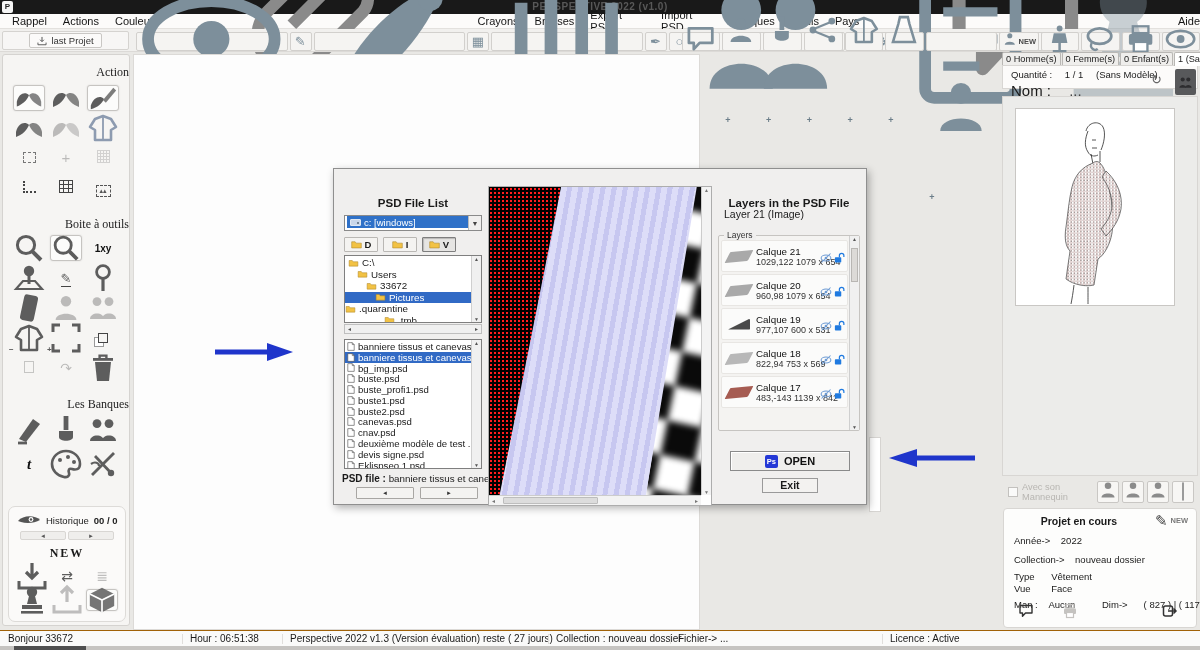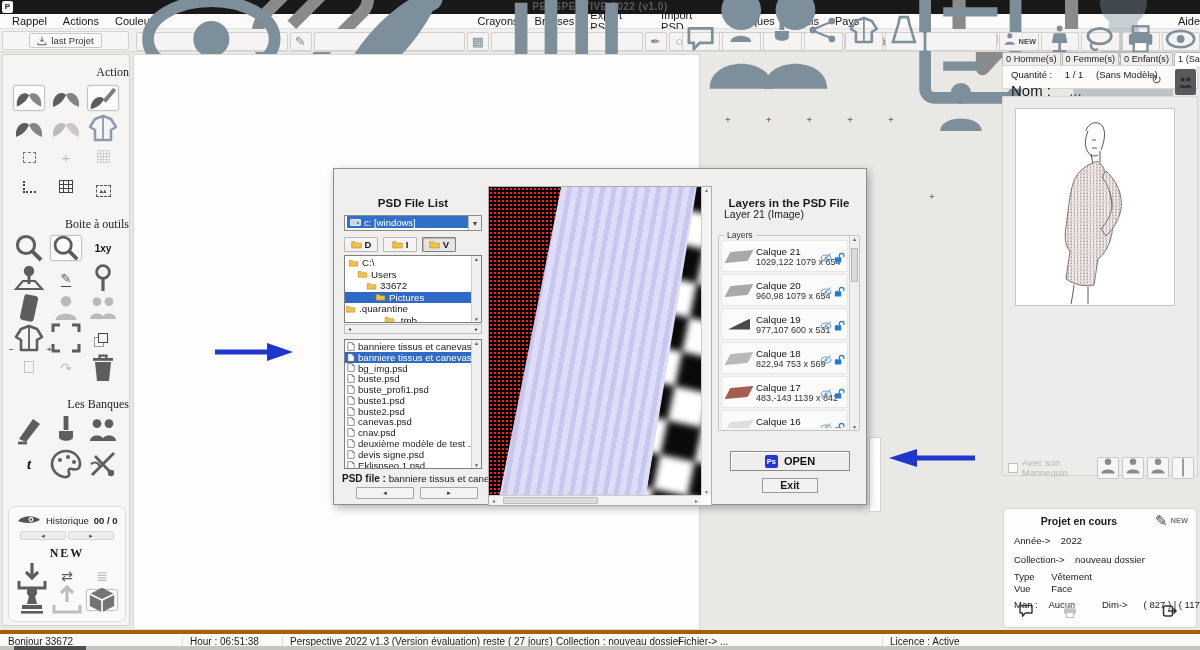--- a/index.html
+++ b/index.html
@@ -57,21 +57,21 @@
   .hist-new { text-align:center; font-family:"Liberation Serif",serif; font-weight:bold; font-size:12px; letter-spacing:2px; margin-top:6px; }
   .hist-grid { display:grid; grid-template-columns:repeat(3,32px); justify-content:center; gap:2px 3px; margin-top:4px; }
   .hist-grid .tool { height:22px; }
 
   
   .canvas { left:133px; top:54px; width:567px; height:576px; background:#fdfdfd; border:1px solid #dcdad7; }
   .whitestrip { left:869px; top:437px; width:12px; height:75px; background:#ffffff; border:1px solid #d6d4d1; }
   .blue-arrow { color:#1f35cb; }
 
   
-  .statusbar { left:0; top:630px; width:1200px; height:16px; background:#fafaf9; border-top:4px solid #a16207; font-size:10px; color:#1a1a1a; }
+  .statusbar { left:0; top:630px; width:1200px; height:16px; background:#fafaf9; border-top:1px solid #a16207; font-size:10px; color:#1a1a1a; }
   .statusbar span { position:absolute; top:2px; white-space:nowrap; }
   .sdiv { position:absolute; top:3px; width:1px; height:10px; background:#e0dedb; }
   .bottomstrip { left:0; top:646px; width:1200px; height:4px; background:#c6c4c1; }
   .bottomdark { left:14px; top:646px; width:72px; height:4px; background:#4f4f4f; }
 
   
   .dialog { left:333px; top:168px; width:534px; height:337px; background:#f0efee; border:1px solid #8f8f8f;
     box-shadow:2px 3px 8px rgba(0,0,0,.3); }
   .dlg-title { left:0; top:0; width:532px; height:16px; background:#fff; border-bottom:1px solid #d8d8d8;
     font-size:10.5px; padding:2px 0 0 6px; color:#000; }
@@ -159,21 +159,21 @@
   .infobox .l1 { position:absolute; left:8px; top:3px; font-size:9.5px; }
   .infobox .l1 .v { margin-left:10px; } .infobox .l1 .m { margin-left:10px; }
   .infobox .l2 { position:absolute; left:8px; top:16px; font-size:15px; }
   .infobox .l2 .v { margin-left:14px; color:#444; }
   .refresh-btn { position:absolute; left:148px; top:7px; font-size:13px; color:#666; line-height:1; }
   .group-dark-btn { position:absolute; right:1px; top:3px; width:21px; height:26px; background:#58595b; border-radius:2px;
     display:flex; align-items:center; justify-content:center; color:#2d2d2f; }
   .group-dark-btn .ic { width:15px; height:15px; }
   .mq-area { left:0; top:44px; width:196px; height:380px; background:#ececea; border:1px solid #d8d6d3; }
   .mq-card { position:absolute; left:12px; top:11px; width:160px; height:198px; background:#fff; border:1px solid #c9c7c4; }
-  .mq-row { left:0; top:404px; width:196px; height:24px; display:flex; align-items:center; gap:4px; }
+  .mq-row { left:0; top:428px; width:196px; height:24px; display:flex; align-items:center; gap:4px; }
   .checkbox { width:10px; height:10px; border:1px solid #c3c1be; background:#fafaf9; margin-left:6px; flex:none; }
   .mq-label { font-size:9.3px; color:#b8b6b2; flex:1; }
   .mbtn { width:22px; height:22px; border:1px solid #c9c7c4; background:#f7f6f4; border-radius:2px;
     display:flex; align-items:center; justify-content:center; color:#8b8b8b; }
   .mbtn .ic { width:13px; height:13px; }
   .tab-shape { width:10px; height:14px; border:1.5px solid #9a9a9a; border-radius:2px; }
   .project-card { left:1px; top:456px; width:194px; height:120px; background:#fdfdfc; border:1px solid #d8d6d3; border-radius:4px; font-size:9.5px; }
   .pc-title { position:absolute; left:0; top:6px; width:150px; text-align:center; font-weight:bold; font-size:10.5px; }
   .pc-new { position:absolute; right:8px; top:4px; display:flex; align-items:center; gap:3px; color:#444; }
   .pc-new .pen { font-size:15px; line-height:1; }
@@ -1069,33 +1069,20 @@
             <span class="linfo" style="display:block">483,-143  1139 x 842</span>
           </span>
           <span class="lic eye ic" data-name="layer-visibility-toggle"><svg class="ic" style="width:100%;height:100%">
               <use href="#i-eyeslash"></use>
             </svg></span>
           <span class="lic lock ic" data-name="layer-lock-toggle"><svg class="ic" style="width:100%;height:100%">
               <use href="#i-lockopen"></use>
             </svg></span>
         </div>
 
-        <div class="layer-row" data-name="layer-item">
-          <span class="thumb" data-name="layer-thumbnail" style="background: rgb(222, 222, 222);"></span>
-          <span class="ltxt">
-            <span class="lname" style="display:block">Calque 16</span>
-            <span class="linfo" style="display:block">250,-5  1089 x 677</span>
-          </span>
-          <span class="lic eye ic" data-name="layer-visibility-toggle"><svg class="ic" style="width:100%;height:100%">
-              <use href="#i-eyeslash"></use>
-            </svg></span>
-          <span class="lic lock ic" data-name="layer-lock-toggle"><svg class="ic" style="width:100%;height:100%">
-              <use href="#i-lockopen"></use>
-            </svg></span>
-        </div>
 
       </div>
     <div class="lyr-vscroll" data-name="layers-scrollbar">
         <span>▲</span>
         <span>▼</span>
       </div>
     <div class="lyr-vthumb" data-name="layers-scroll-thumb"></div>
   </div>
   <div class="abs open-btn" data-name="open-button">
     <span class="ps-badge" data-name="photoshop-file-icon">Ps</span>

